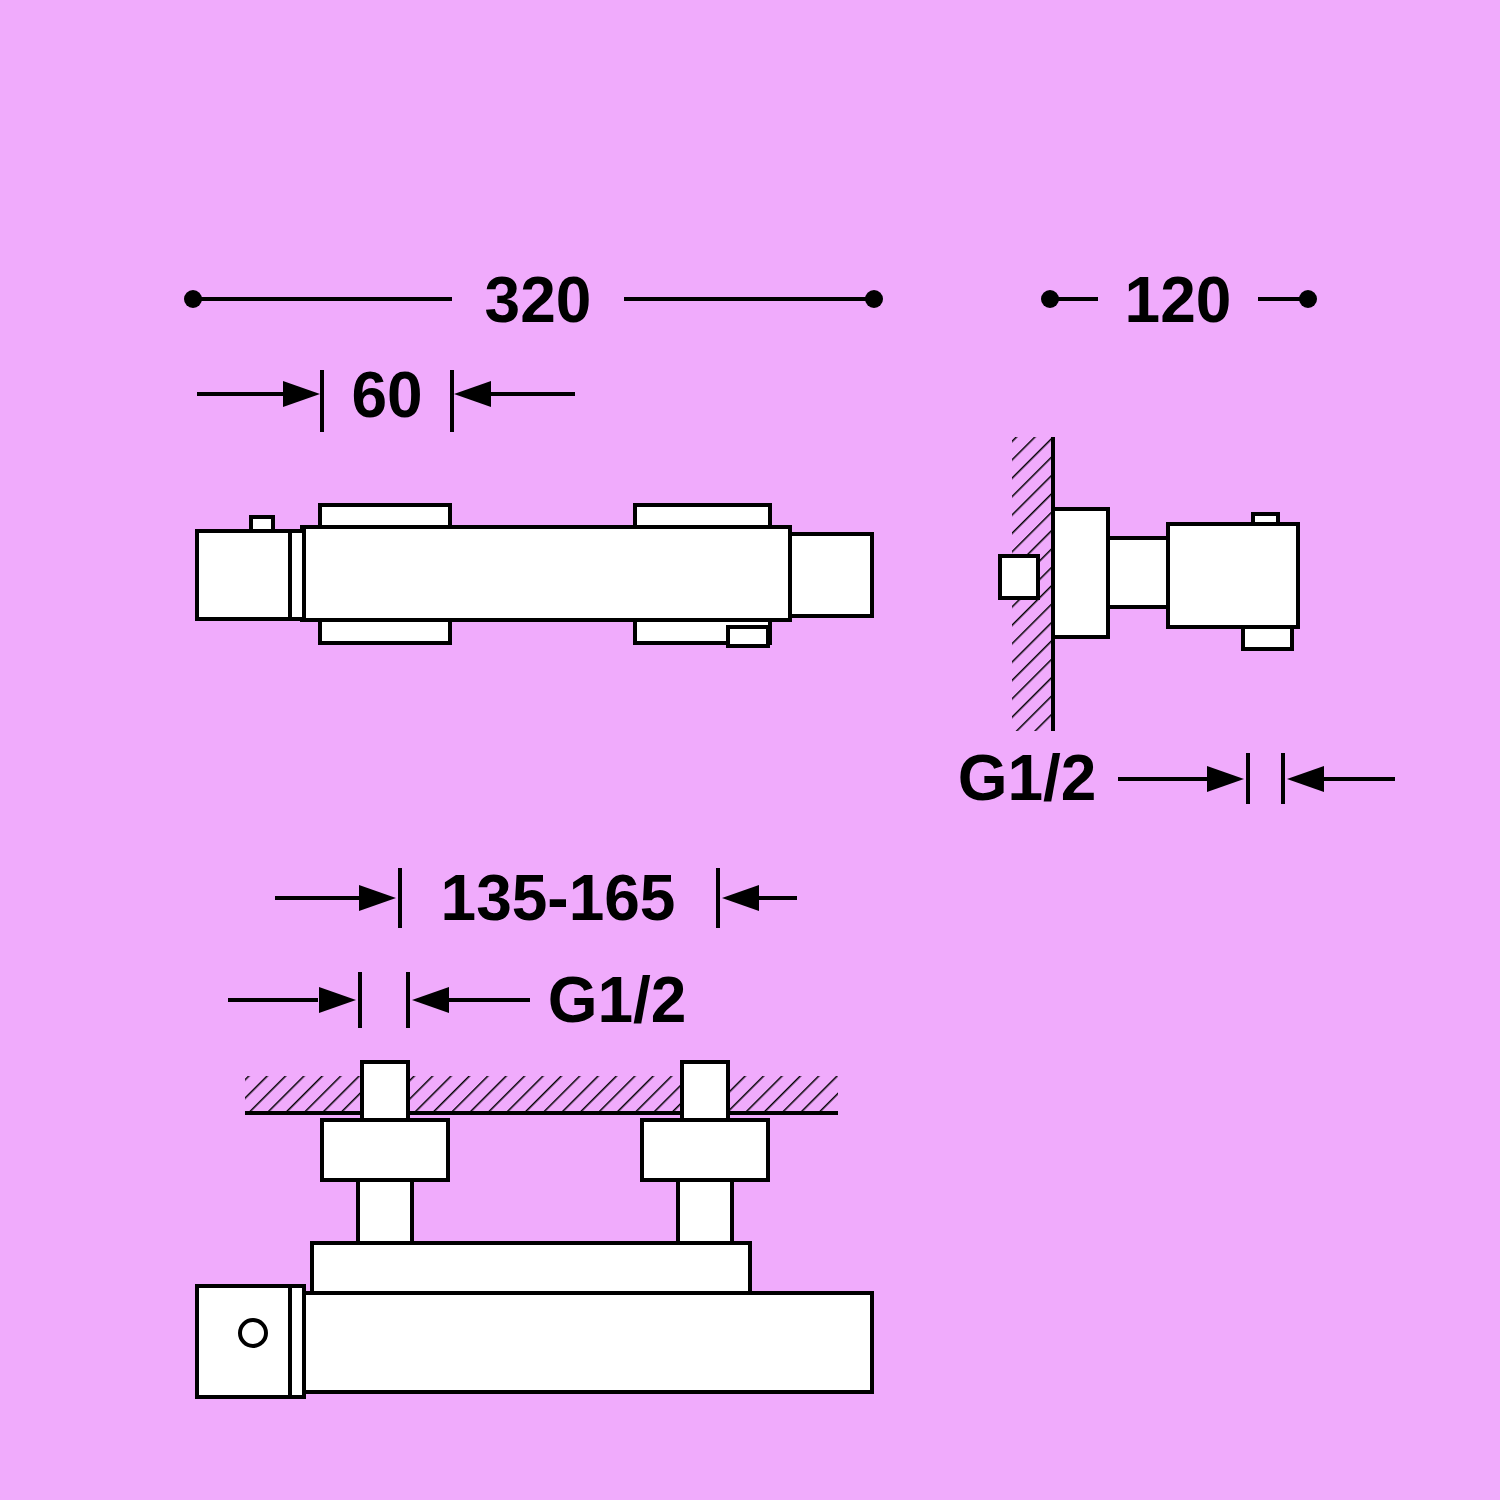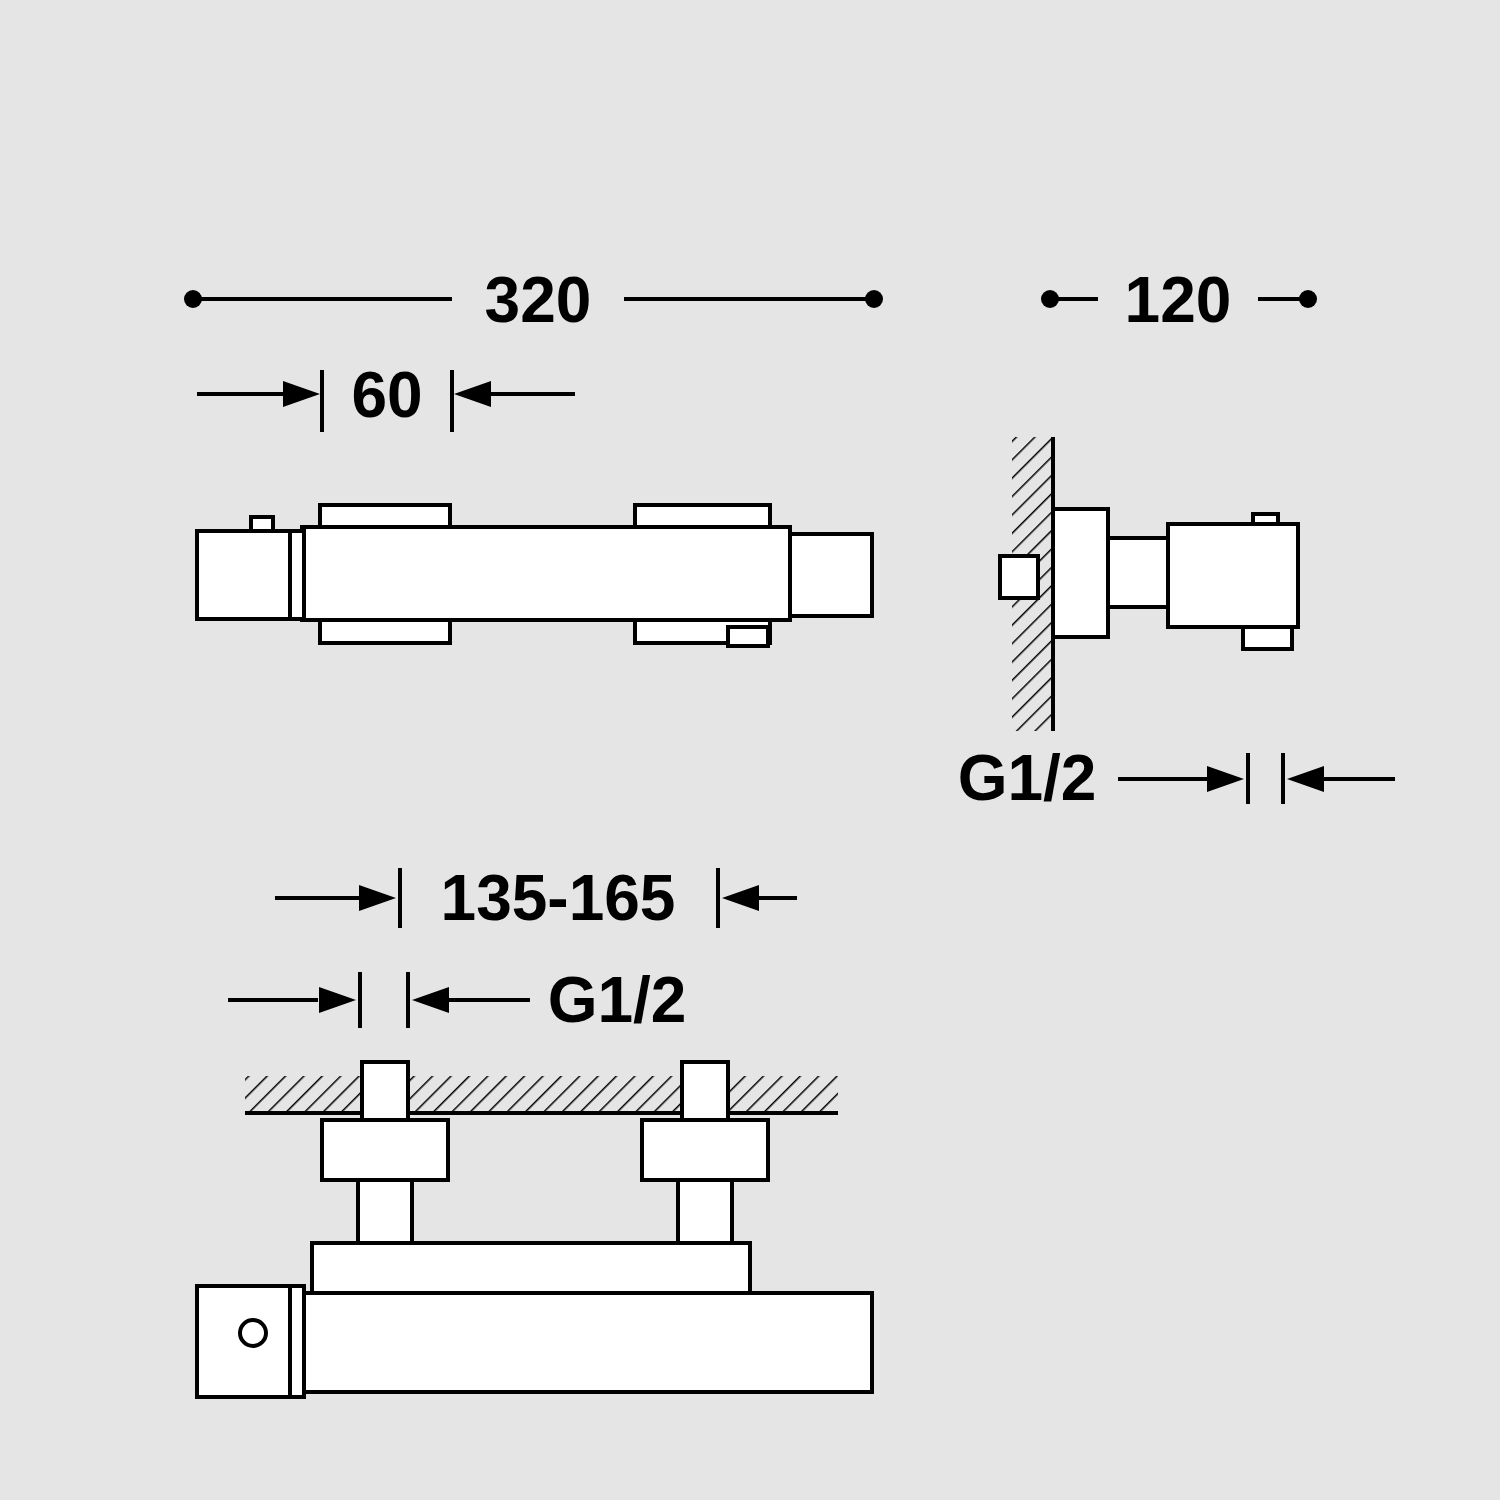--- a/index.html
+++ b/index.html
@@ -3,21 +3,21 @@
 <meta charset="utf-8">
 <style>
   html, body {
     margin: 0;
     padding: 0;
     background: #ffffff;
   }
   .stage {
     width: 1500px;
     height: 1500px;
-    background: #e5e5e5;
+    background: #f0abfc;
     position: relative;
     overflow: hidden;
   }
   svg { display: block; }
   .dim-text {
     font-family: "Liberation Sans", sans-serif;
     font-weight: bold;
     font-size: 64px;
     fill: #000000;
   }

